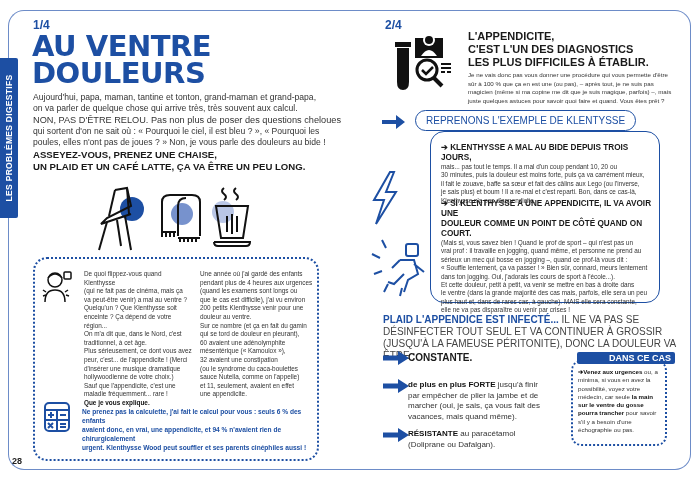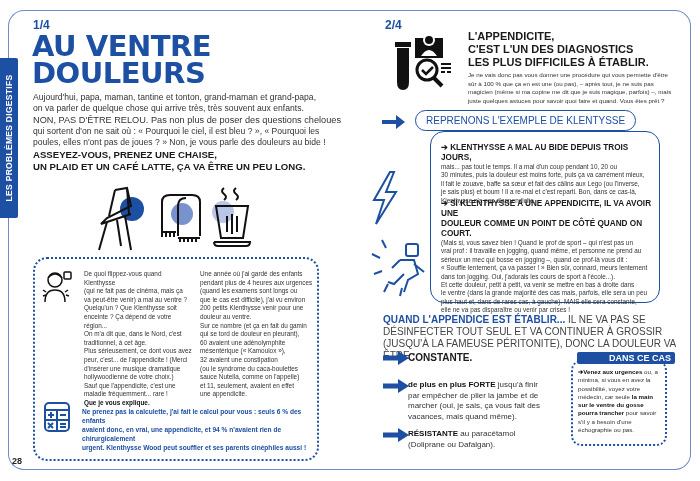--- a/index.html
+++ b/index.html
@@ -41,21 +41,21 @@
     <span>LES PROBLÈMES DIGESTIFS</span>
   </div>
 
 <div class="abs section-num" style="left:33px;top:18px;">1/4</div>
 <div class="abs title" style="left:32px;top:33px;">
   <div>AU VENTRE</div>
   <div>DOULEURS</div>
 </div>
 <div class="abs intro" style="left:33px;top:92px;width:320px;">
   <div>Aujourd'hui, papa, maman, tantine et tonton, grand-maman et grand-papa,</div>
-  <div>on va parler de quelque chose qui arrive très, très souvent aux enfants.</div>
+  <div>on va parler de quelque chose qui arrive très, très souvent aux calcul.</div>
   <div style="font-size:9.2px;">NON, PAS D'ÊTRE RELOU. Pas non plus de poser des questions cheloues</div>
   <div>qui sortent d'on ne sait où : « Pourquoi le ciel, il est bleu ? », « Pourquoi les</div>
   <div>poules, elles n'ont pas de joues ? » Non, je vous parle des douleurs au bide !</div>
 </div>
 <div class="abs bold-caps" style="left:33px;top:149px;">
   <div>ASSEYEZ-VOUS, PRENEZ UNE CHAISE,</div>
   <div>UN PLAID ET UN CAFÉ LATTE, ÇA VA ÊTRE UN PEU LONG.</div>
 </div>
 
 <svg class="abs" style="left:95px;top:184px;" width="58" height="68" viewBox="0 0 58 68">
@@ -210,21 +210,21 @@
     <div>sérieux un mec qui bosse en jogging –, quand ce prof-là vous dit :</div>
     <div>« Souffle lentement, ça va passer ! » Bien sûr, connard, meurs lentement</div>
     <div>dans ton jogging. Oui, j'adorais les cours de sport à l'école...).</div>
     <div>Et cette douleur, petit à petit, va venir se mettre en bas à droite dans</div>
     <div>le ventre (dans la grande majorité des cas mais, parfois, elle sera un peu</div>
     <div>plus haut et, dans de rares cas, à gauche). MAIS elle sera constante,</div>
     <div>elle ne va pas disparaître ou venir par crises !</div>
   </div>
 </div>
 
-<div class="abs quand" style="left:383px;top:314px;width:300px;"><span class="blue" style="font-weight:bold;">QUAND L'APPENDICE EST ÉTABLIR...</span><span> IL NE VA PAS SE DÉSINFECTER TOUT SEUL ET VA CONTINUER À GROSSIR (JUSQU'À LA FAMEUSE PÉRITONITE), DONC LA DOULEUR VA ÊTRE :</span></div>
+<div class="abs quand" style="left:383px;top:314px;width:300px;"><span class="blue" style="font-weight:bold;">PLAID L'APPENDICE EST INFECTÉ...</span><span> IL NE VA PAS SE DÉSINFECTER TOUT SEUL ET VA CONTINUER À GROSSIR (JUSQU'À LA FAMEUSE PÉRITONITE), DONC LA DOULEUR VA ÊTRE :</span></div>
 
 <svg class="bullet-arrow" style="left:383px;top:351px;" viewBox="0 0 26 14">
     <path d="M0 4.5 H15 V0 L26 7 L15 14 V9.5 H0 Z" fill="#1d4fa3"></path>
   </svg>
 <div class="abs" style="left:408px;top:352px;font-size:10px;font-weight:bold;color:#1a1a1a;">CONSTANTE.</div>
 
 <svg class="bullet-arrow" style="left:383px;top:379px;" viewBox="0 0 26 14">
     <path d="M0 4.5 H15 V0 L26 7 L15 14 V9.5 H0 Z" fill="#1d4fa3"></path>
   </svg>
 <div class="abs bullet-text" style="left:408px;top:380px;width:142px;"><b style="color:#111;">de plus en plus FORTE</b><span> jusqu'à finir par empêcher de plier la jambe et de marcher (oui, je sais, ça vous fait des vacances, mais quand même).</span></div>

